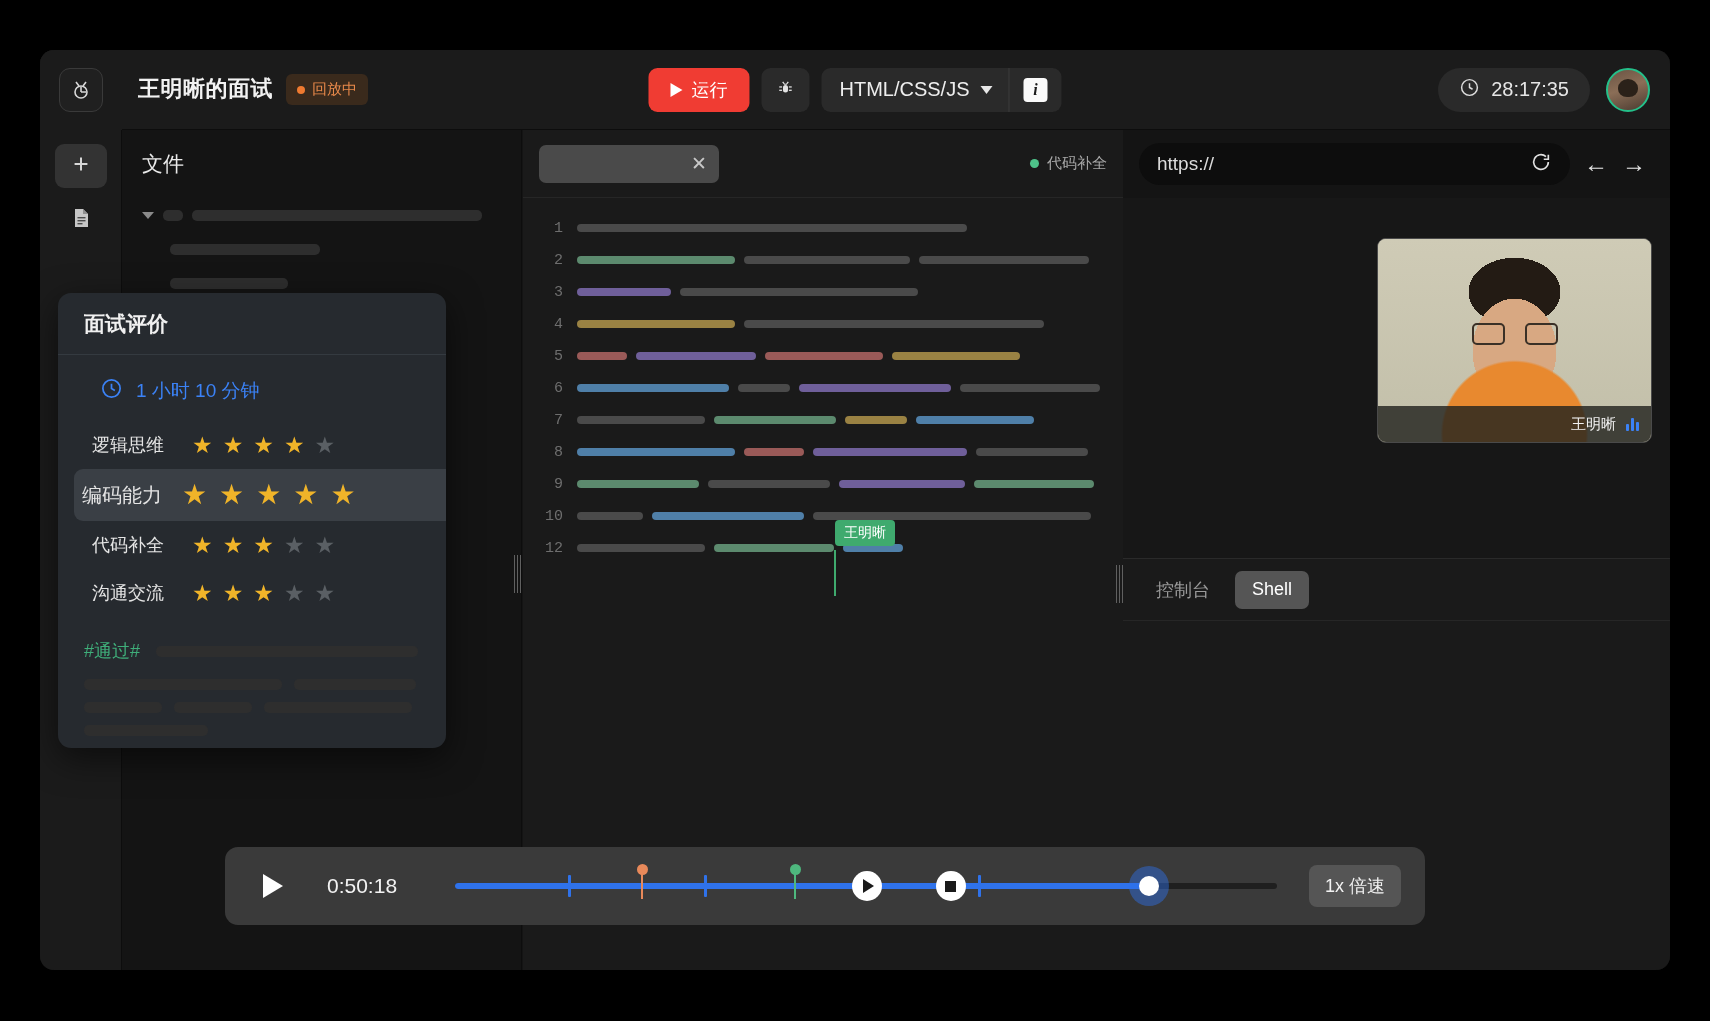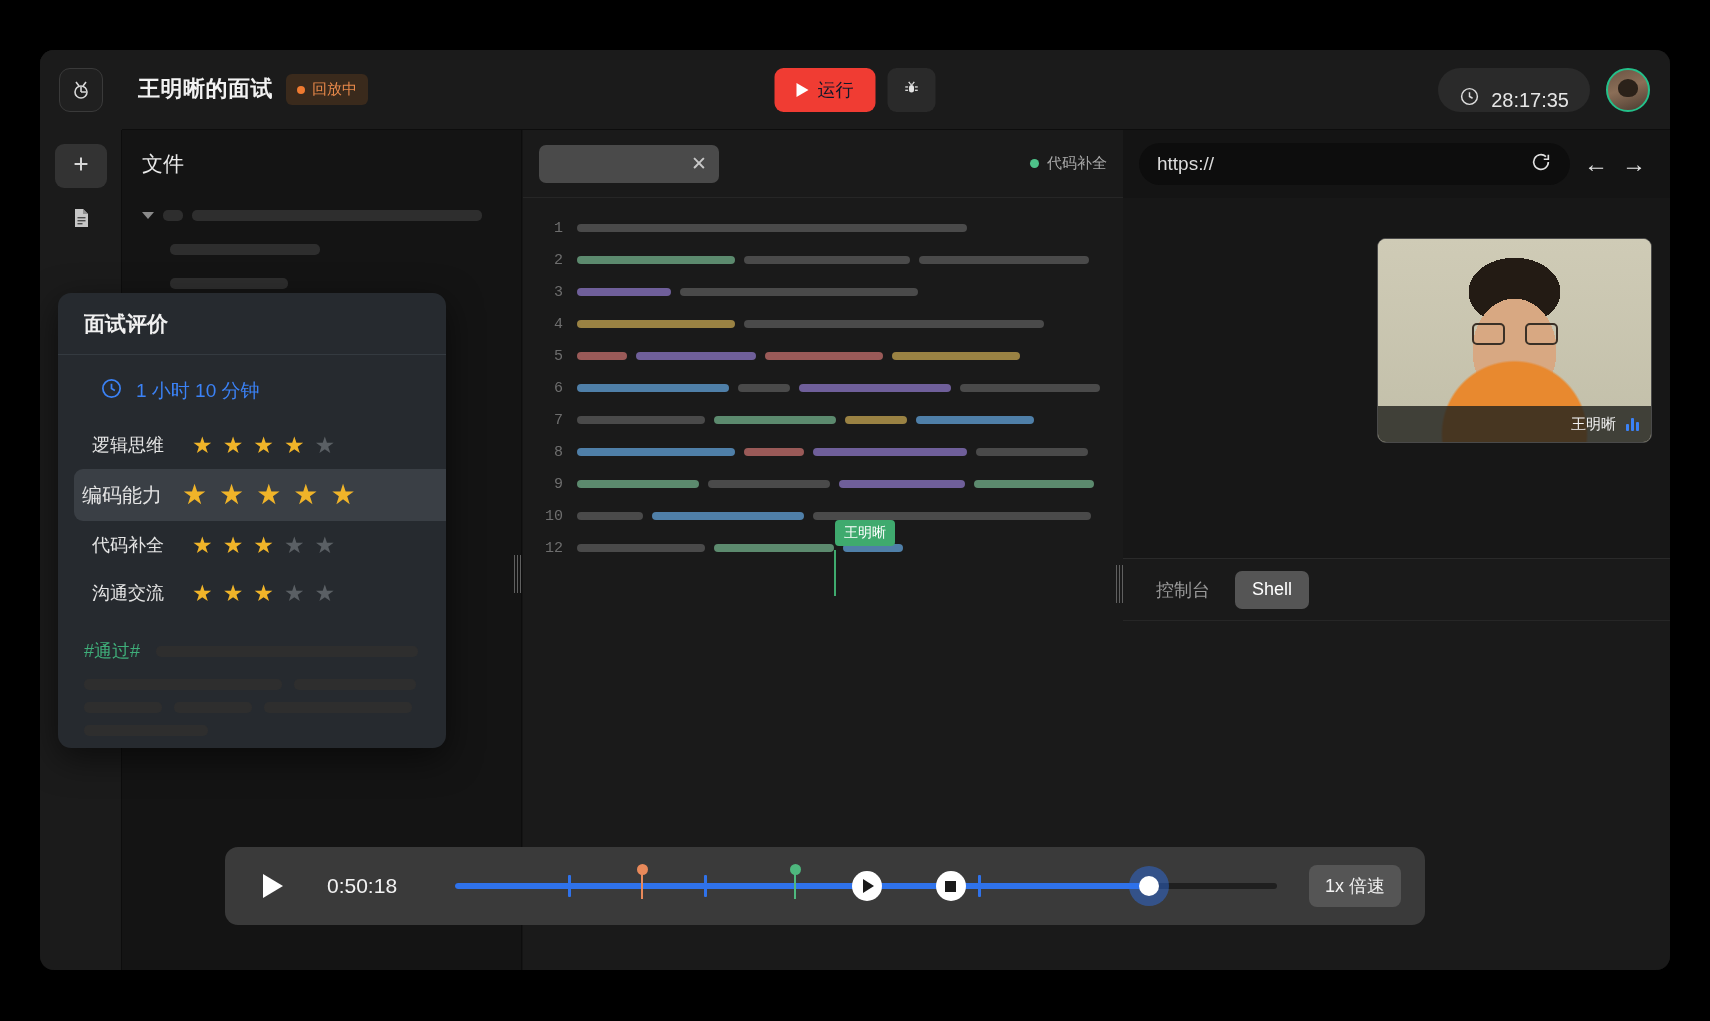--- a/index.html
+++ b/index.html
@@ -52,21 +52,21 @@
   .replay-badge .dot {
     width: 8px; height: 8px; border-radius: 50%; background: #ef7a30;
   }
 
   .center-tools {
     position: absolute; left: 50%; transform: translateX(-50%);
     display: flex; align-items: center; gap: 12px;
   }
   .run-btn {
     display: flex; align-items: center; gap: 9px;
-    background: #f03c33; color: #0f172a;
+    background: #f03c33; color: #ffffff;
     border: none; border-radius: 9px;
     height: 44px; padding: 0 22px;
     font-size: 18px; font-family: inherit; cursor: pointer;
   }
   .run-btn .tri {
     width: 0; height: 0;
     border-left: 12px solid #fff;
     border-top: 7px solid transparent;
     border-bottom: 7px solid transparent;
   }
@@ -102,21 +102,21 @@
     font-size: 16px; font-weight: 700; font-style: italic;
     display: flex; align-items: center; justify-content: center;
     font-family: "Liberation Serif", serif;
   }
 
   .right-tools {
     position: absolute; right: 20px;
     display: flex; align-items: center; gap: 16px;
   }
   .timer {
-    display: flex; align-items: flex-end; gap: 11px;
+    display: flex; align-items: center; gap: 11px;
     background: #2a2a2a; border-radius: 22px;
     height: 44px; padding: 0 21px;
     color: #e6e6e6; font-size: 20px;
   }
   .avatar {
     width: 44px; height: 44px; border-radius: 50%;
     border: 2px solid #24c08a;
     background: linear-gradient(160deg,#6a5444 0%,#8b6e57 45%,#4a3a30 100%);
     position: relative; overflow: hidden; cursor: pointer;
   }
@@ -442,20 +442,29 @@
           <svg width="20" height="20" viewBox="0 0 24 24" fill="#e4e4e4">
             <path d="M8 5 L10.5 8 H13.5 L16 5 L14.7 4.2 L12.8 6.8 H11.2 L9.3 4.2 Z"></path>
             <rect x="9" y="8.5" width="6" height="9" rx="3"></rect>
             <rect x="4.5" y="10" width="3.4" height="1.5"></rect>
             <rect x="16.1" y="10" width="3.4" height="1.5"></rect>
             <rect x="4.5" y="14" width="3.4" height="1.5"></rect>
             <rect x="16.1" y="14" width="3.4" height="1.5"></rect>
           </svg>
         </span>
       </button>
+      <div class="lang-group">
+        <div class="lang-sel">
+          <span>HTML/CSS/JS</span>
+          <span class="caret"></span>
+        </div>
+        <div class="info-wrap">
+          <span class="info-sq">i</span>
+        </div>
+      </div>
     </div>
 
     <div class="right-tools">
       <div class="timer">
         <span>
           <svg width="21" height="21" viewBox="0 0 24 24" fill="none" stroke="#dcdcdc" stroke-width="1.7">
             <circle cx="12" cy="12" r="9"></circle>
               <path d="M12 7 V12 L15.5 14"></path>
           </svg>
         </span>

